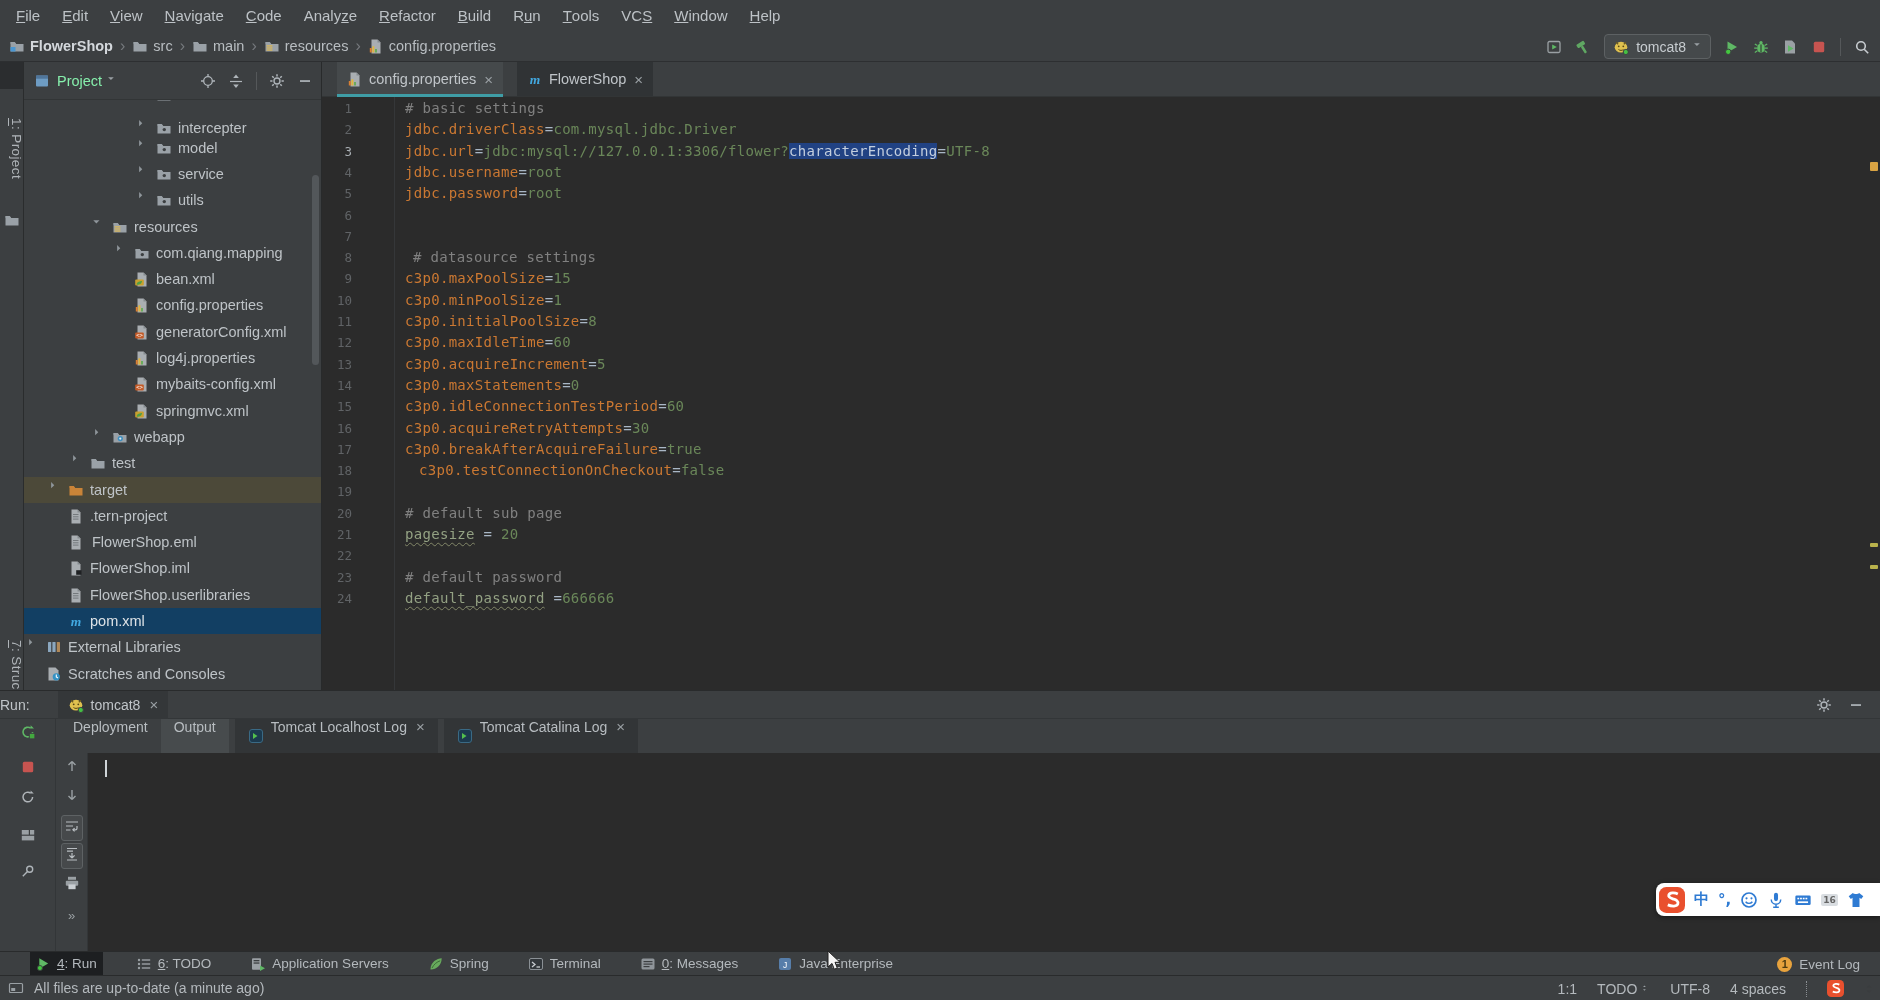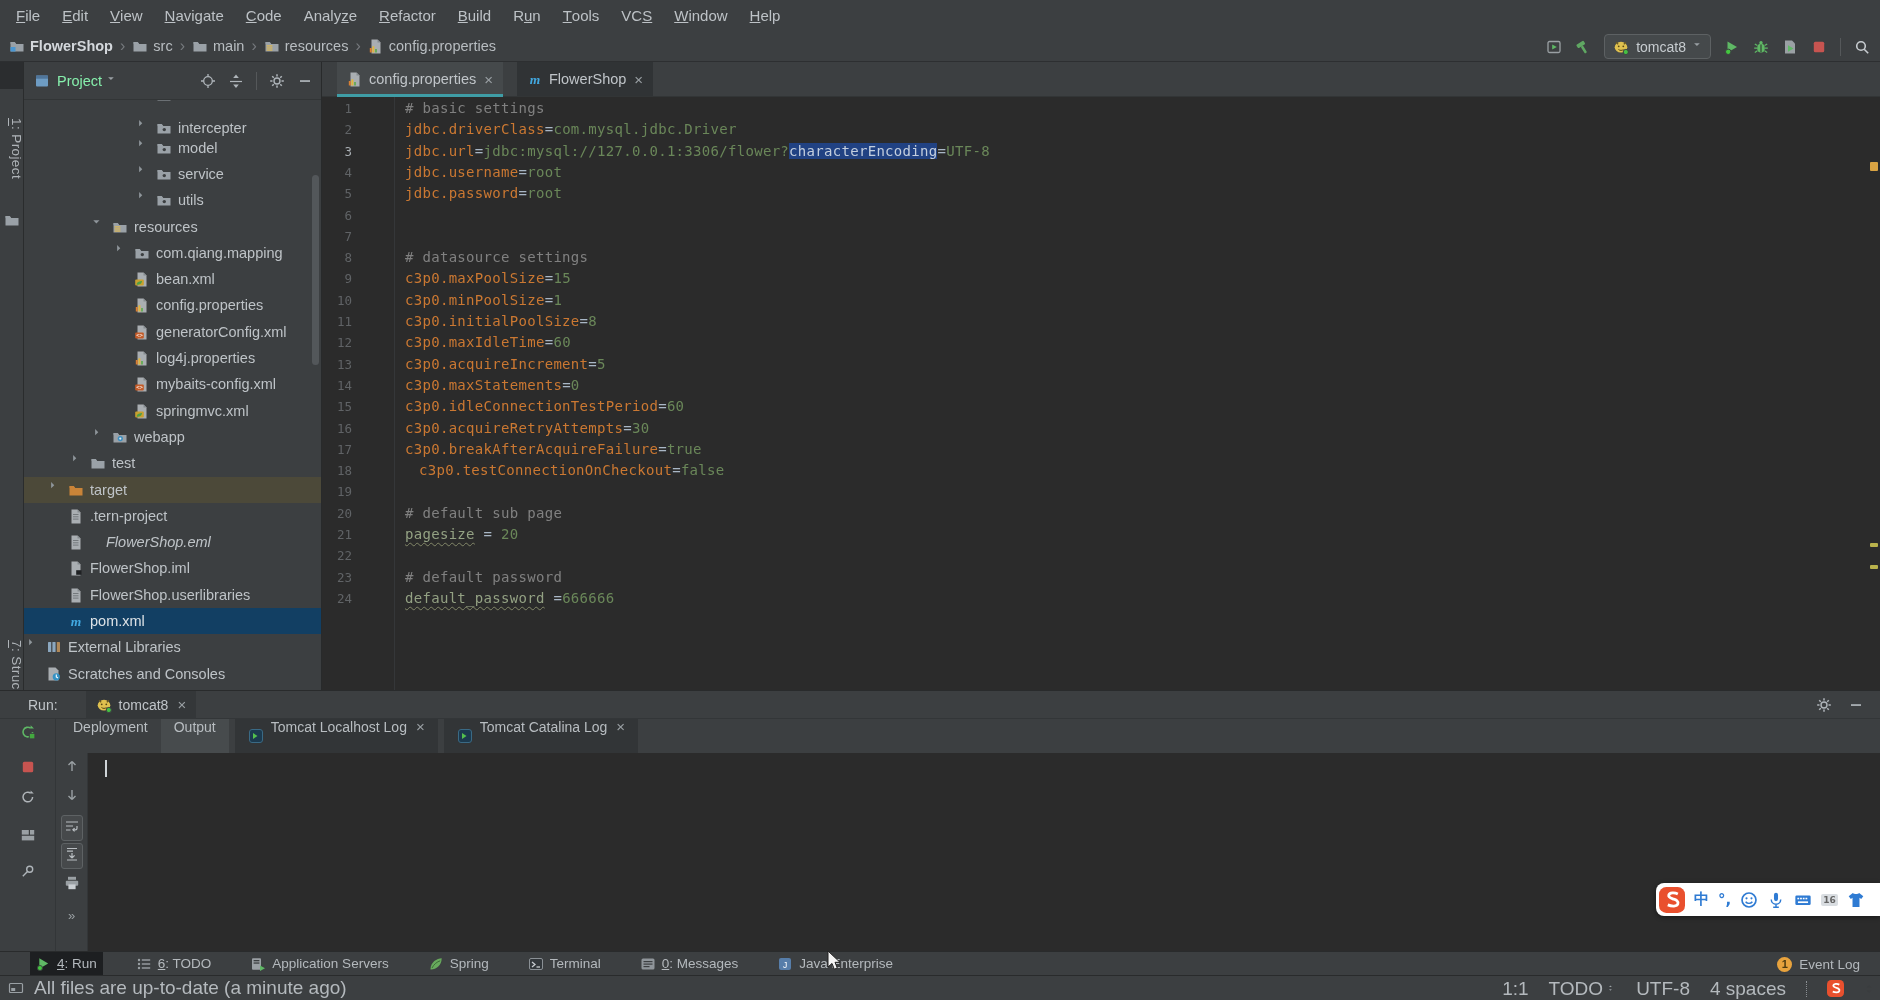--- a/index.html
+++ b/index.html
@@ -74,21 +74,21 @@
   .cline{position:absolute;left:83px;white-space:pre;font-family:"DejaVu Sans Mono",monospace;
          font-size:14px;letter-spacing:.3px;line-height:21.3px;}
   .ck{color:var(--key);} .cv{color:var(--val);} .cc{color:var(--cmt);} .ce{color:#a9b7c6;}
   .cs{background:var(--sel);color:#c3cede;}
   .ct{color:#93a183;text-decoration:underline wavy #828768 1px;text-underline-offset:3px;}
   .scrollmark{position:absolute;left:1548px;width:8px;border-radius:1px;}
 
   
   #runpanel{left:0;top:690px;width:1880px;height:261px;background:var(--chrome);border-top:1px solid #292b2c;}
   #run-header{position:absolute;left:0;top:0;right:0;height:28px;display:flex;align-items:center;
-              padding-left:28px;font-size:14px;color:#c0c5c9;border-bottom:1px solid #333638;}
+              font-size:14px;color:#c0c5c9;border-bottom:1px solid #333638;}
   #run-config-tab{display:flex;align-items:center;gap:7px;margin-left:28px;height:28px;padding:0 10px;
                   background:#343739;}
   #run-hdr-tools{margin-left:auto;display:flex;gap:16px;align-items:center;padding-right:16px;}
   #run-tabs{position:absolute;left:60px;top:28px;height:34px;display:flex;align-items:stretch;font-size:14px;}
   .rtab{display:flex;gap:7px;padding:0 13px;color:#b8bdc1;}
   .rtab.selected{background:#474b4d;}
   .rtab.dark{background:#323537;margin-left:6px;}
   #runcol1{position:absolute;left:0;top:28px;bottom:0;width:56px;border-right:1px solid #333638;}
   #runcol2{position:absolute;left:56px;top:62px;bottom:0;width:32px;border-right:1px solid #333638;}
   .colic{position:absolute;left:50%;transform:translateX(-50%);}
@@ -100,21 +100,21 @@
   #bottombar{left:0;top:951px;width:1880px;height:24px;border-top:1px solid #292b2c;
              display:flex;align-items:center;padding-left:30px;gap:27px;font-size:13.5px;color:#b4b9bd;}
   .bb-btn{display:flex;align-items:center;gap:6px;height:24px;padding:0 6px;}
   .bb-btn.active{background:#1d1f21;}
   #event-log{position:absolute;right:20px;top:0;height:24px;display:flex;align-items:center;gap:7px;}
   #event-badge{width:15px;height:15px;border-radius:50%;background:#e8a33d;color:#4d3a10;
                font-size:11px;font-weight:bold;display:flex;align-items:center;justify-content:center;}
 
   
   #statusbar{left:0;top:975px;width:1880px;height:25px;border-top:1px solid #292b2c;
-             display:flex;align-items:center;font-size:19px;color:#b4b9bd;padding-left:8px;}
+             display:flex;align-items:center;font-size:14px;color:#b4b9bd;padding-left:8px;}
   #status-msg{margin-left:10px;}
   #status-right{position:absolute;right:4px;top:0;height:25px;display:flex;align-items:center;gap:20px;}
   .st-seg{display:flex;align-items:center;gap:4px;}
   .dot-sep{width:1px;height:16px;border-left:1px dotted #8a8f93;}
 
   
   #imebar{left:1656px;top:883px;width:224px;height:33px;background:#fff;border-radius:8px 0 0 8px;
           box-shadow:0 1px 5px rgba(0,0,0,.45);display:flex;align-items:center;gap:9px;
           padding:0 4px 0 3px;z-index:50;}
   .ime-glyph{color:#2f7bd3;font-weight:bold;font-size:15px;font-family:"DejaVu Sans",sans-serif;}
@@ -595,21 +595,21 @@
             <svg width="16" height="16" viewBox="0 0 16 16" fill="none">
               <path d="M3.5 1.5h6l3 3v11h-9z" fill="#a9aeb2"></path>
               <path d="M9.5 1.5l3 3h-3z" fill="#868b8f"></path>
               <g fill="#74797d">
                 <rect x="5" y="6" width="5.5" height="1"></rect>
                 <rect x="5" y="8.3" width="5.5" height="1"></rect>
                 <rect x="5" y="10.6" width="5.5" height="1"></rect>
               </g>
             </svg>
           </span>
-          <span class="tree-label" style="left: 82px; font-style: italic;">FlowerShop.eml</span>
+          <span class="tree-label" style="left: 68px;">FlowerShop.eml</span>
         </div>
         <div class="tree-row" style="top: 493.4px;">
           <span class="ic tree-ic" style="left: 44px;">
             <svg width="16" height="16" viewBox="0 0 16 16" fill="none">
               <path d="M3.5 1.5h6l3 3v11h-9z" fill="#a9aeb2"></path>
               <path d="M9.5 1.5l3 3h-3z" fill="#868b8f"></path>
               <rect x="8.2" y="10.2" width="5.3" height="4.6" fill="#1f2123"></rect>
             </svg>
           </span>
           <span class="tree-label" style="left: 66px;">FlowerShop.iml</span>
@@ -698,21 +698,21 @@
         <div class="cline" style="top: 57.3px;"><span class="ck">jdbc.driverClass</span><span class="ce">=</span><span class="cv">com.mysql.jdbc.Driver</span></div>
         <div class="gnum active" style="top: 78.6px;">3</div>
         <div class="cline" style="top: 78.6px;"><span class="ck">jdbc.url</span><span class="ce">=</span><span class="cv">jdbc:mysql://127.0.0.1:3306/flower?</span><span class="cs">characterEncoding</span><span class="ce">=</span><span class="cv">UTF-8</span></div>
         <div class="gnum" style="top: 99.9px;">4</div>
         <div class="cline" style="top: 99.9px;"><span class="ck">jdbc.username</span><span class="ce">=</span><span class="cv">root</span></div>
         <div class="gnum" style="top: 121.2px;">5</div>
         <div class="cline" style="top: 121.2px;"><span class="ck">jdbc.password</span><span class="ce">=</span><span class="cv">root</span></div>
         <div class="gnum" style="top: 142.5px;">6</div>
         <div class="gnum" style="top: 163.8px;">7</div>
         <div class="gnum" style="top: 185.1px;">8</div>
-        <div class="cline" style="top: 185.1px;"><span class="cc"># datasource settings</span></div>
+        <div class="cline" style="top: 185.1px; margin-left: 8px;"><span class="cc"># datasource settings</span></div>
         <div class="gnum" style="top: 206.4px;">9</div>
         <div class="cline" style="top: 206.4px;"><span class="ck">c3p0.maxPoolSize</span><span class="ce">=</span><span class="cv">15</span></div>
         <div class="gnum" style="top: 227.7px;">10</div>
         <div class="cline" style="top: 227.7px;"><span class="ck">c3p0.minPoolSize</span><span class="ce">=</span><span class="cv">1</span></div>
         <div class="gnum" style="top: 249px;">11</div>
         <div class="cline" style="top: 249px;"><span class="ck">c3p0.initialPoolSize</span><span class="ce">=</span><span class="cv">8</span></div>
         <div class="gnum" style="top: 270.3px;">12</div>
         <div class="cline" style="top: 270.3px;"><span class="ck">c3p0.maxIdleTime</span><span class="ce">=</span><span class="cv">60</span></div>
         <div class="gnum" style="top: 291.6px;">13</div>
         <div class="cline" style="top: 291.6px;"><span class="ck">c3p0.acquireIncrement</span><span class="ce">=</span><span class="cv">5</span></div>

